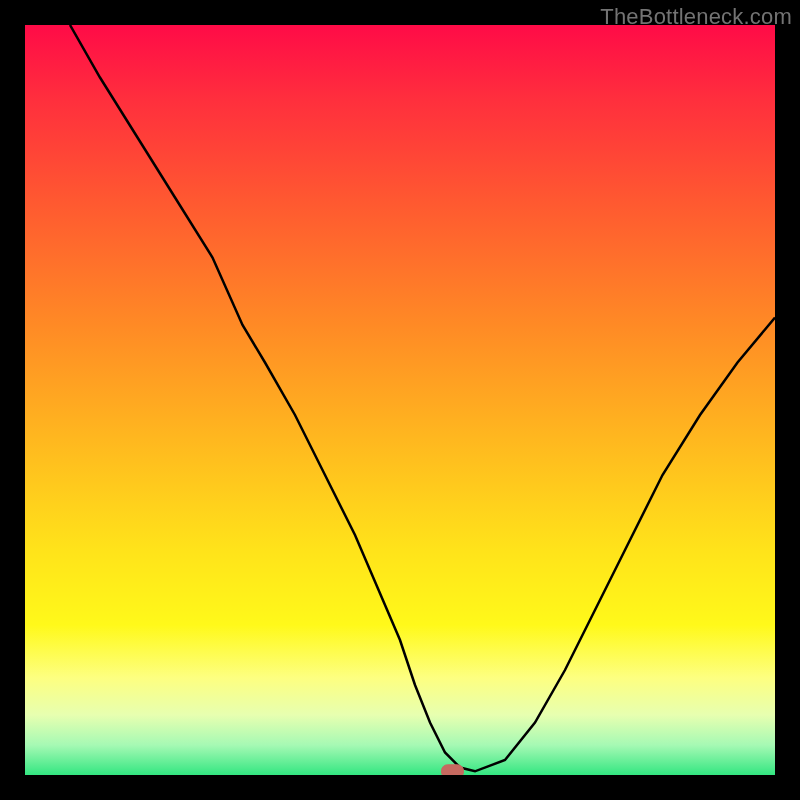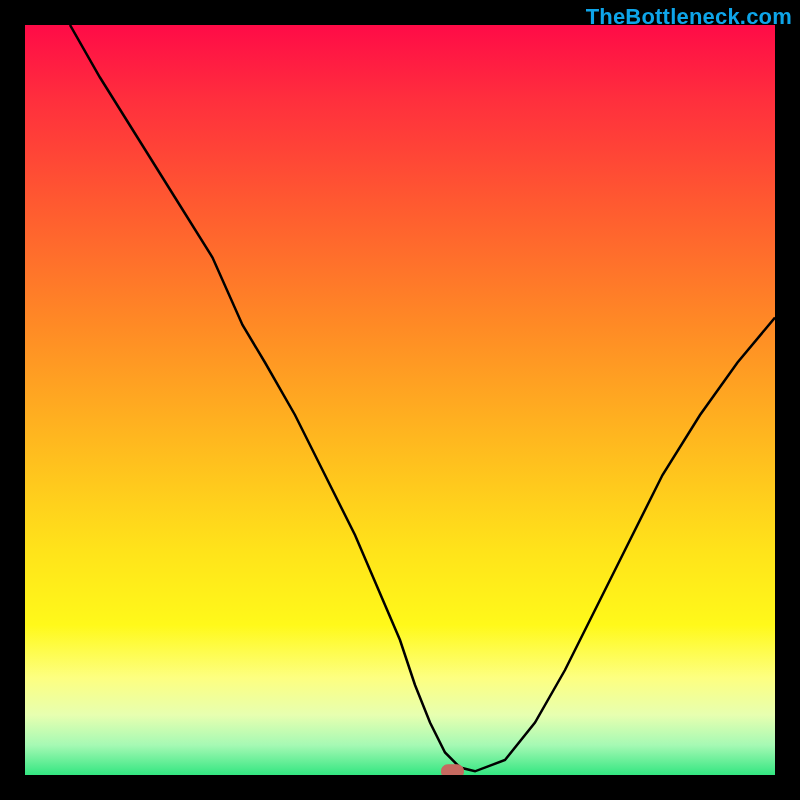--- a/index.html
+++ b/index.html
@@ -14,23 +14,23 @@
   .frame {
     position: relative;
     width: 800px;
     height: 800px;
     background: #000;
   }
   .watermark {
     position: absolute;
     top: 4px;
     right: 8px;
-    color: #0ea5e9;
+    color: #737373;
     font-size: 22px;
-    font-weight: 700;
+    font-weight: 400;
     letter-spacing: 0.2px;
     z-index: 5;
     user-select: none;
   }
   .plot-wrap {
     position: absolute;
     left: 25px;
     top: 25px;
     width: 750px;
     height: 750px;

